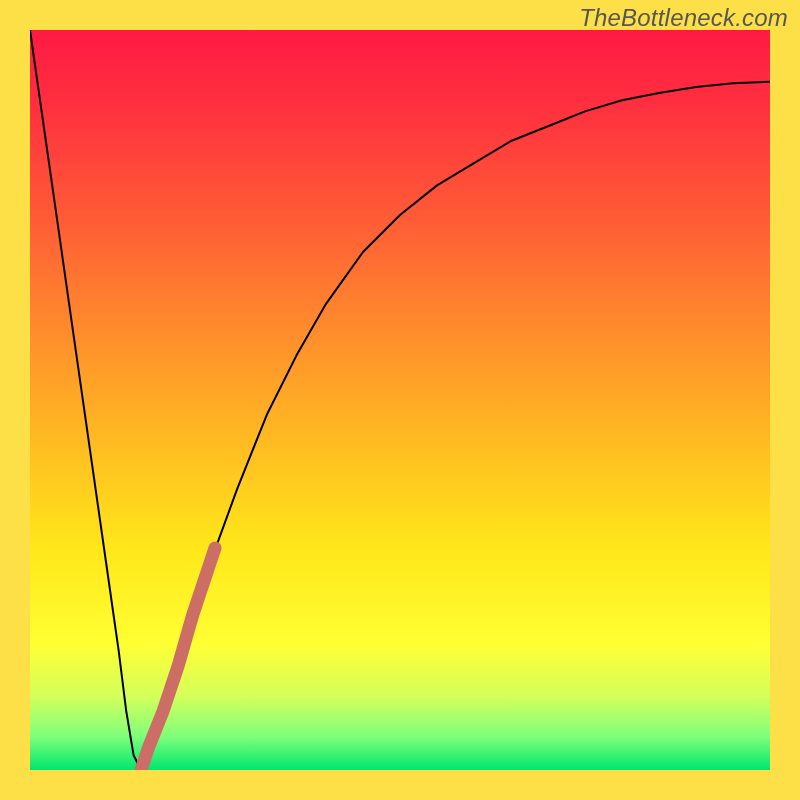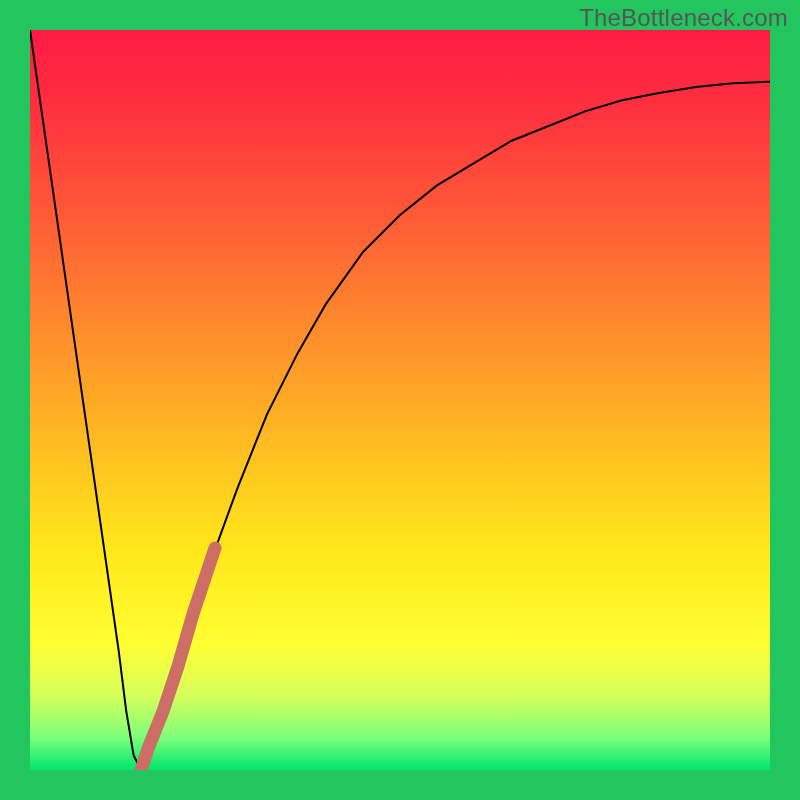--- a/index.html
+++ b/index.html
@@ -2,21 +2,22 @@
 <html><head>
 <meta charset="utf-8">
 <style>
   * { margin: 0; padding: 0; box-sizing: border-box; }
   html, body { width: 800px; height: 800px; overflow: hidden; }
   body { background: #fff; }
   .stage {
     position: relative;
     width: 800px;
     height: 800px;
-    background: #22c55e;
+    background: #fde047;
+    font-style: italic;
   }
   .watermark {
     position: absolute;
     top: 4px;
     right: 12px;
     font-family: Arial, Helvetica, sans-serif;
     font-size: 24px;
     font-weight: 500;
     color: #565656;
     z-index: 5;

